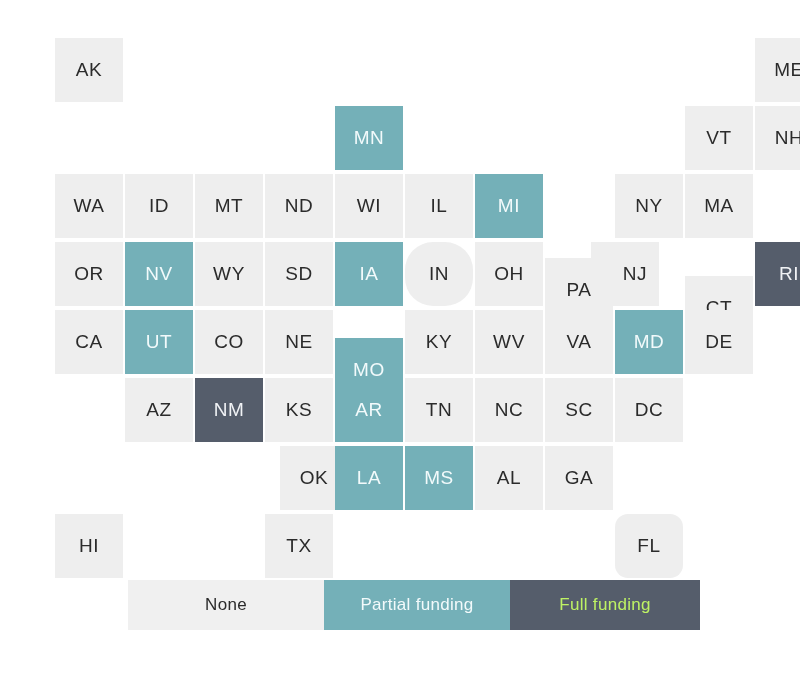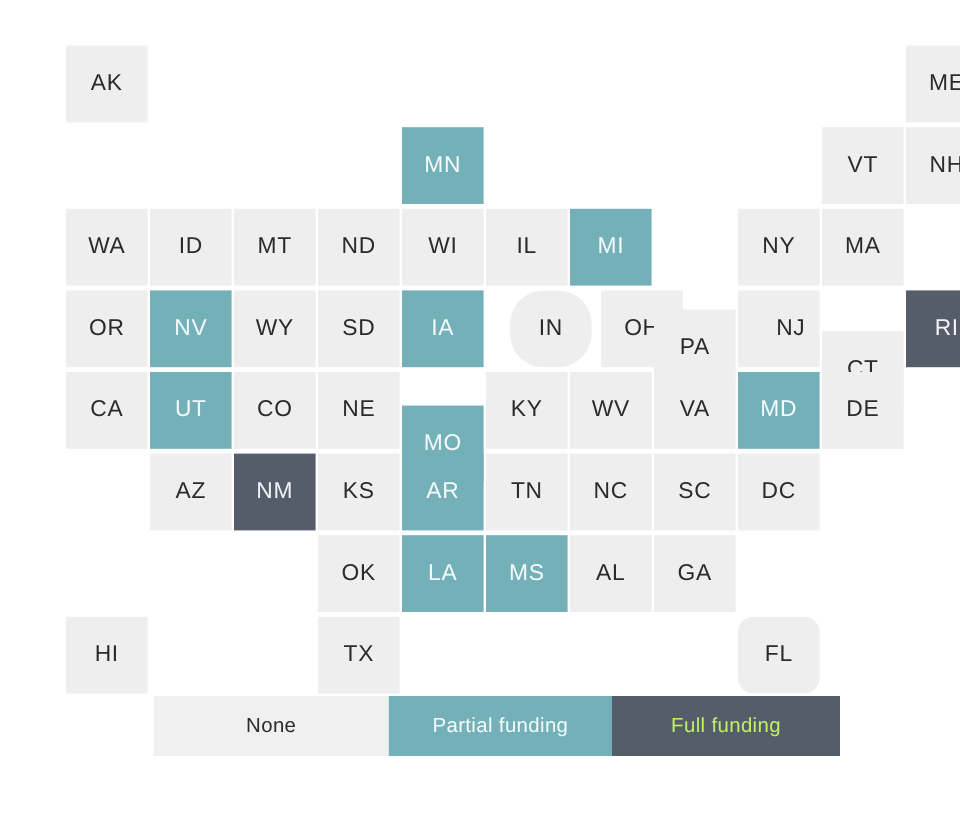--- a/index.html
+++ b/index.html
@@ -146,30 +146,30 @@
       </div>
       <div class="state-cell none" style="left: 140px; top: 204px;">
         <span>WY</span>
       </div>
       <div class="state-cell none" style="left: 210px; top: 204px;">
         <span>SD</span>
       </div>
       <div class="state-cell partial" style="left: 280px; top: 204px;">
         <span>IA</span>
       </div>
-      <div class="state-cell none" style="left: 370px; top: 204px; border-radius: 28px;">
+      <div class="state-cell none" style="left: 350px; top: 204px; border-radius: 28px;">
         <span>IN</span>
       </div>
-      <div class="state-cell none" style="left: 420px; top: 204px; margin-left: 26px;">
+      <div class="state-cell none" style="left: 420px; top: 204px;">
         <span>OH</span>
       </div>
       <div class="state-cell none" style="left: 490px; top: 204px; margin-top: 16px;">
         <span>PA</span>
       </div>
-      <div class="state-cell none" style="left: 560px; top: 204px; padding-left: 20px;">
+      <div class="state-cell none" style="left: 536px; top: 204px; padding-left: 20px;">
         <span>NJ</span>
       </div>
       <div class="state-cell none" style="left: 630px; top: 204px; margin-top: 34px;">
         <span>CT</span>
       </div>
       <div class="state-cell full" style="left: 700px; top: 204px;">
         <span>RI</span>
       </div>
       <div class="state-cell none" style="left: 0px; top: 272px;">
         <span>CA</span>
@@ -218,21 +218,21 @@
       </div>
       <div class="state-cell none" style="left: 420px; top: 340px;">
         <span>NC</span>
       </div>
       <div class="state-cell none" style="left: 490px; top: 340px;">
         <span>SC</span>
       </div>
       <div class="state-cell none" style="left: 560px; top: 340px;">
         <span>DC</span>
       </div>
-      <div class="state-cell none" style="left: 210px; top: 408px;">
+      <div class="state-cell none" style="left: 225px; top: 408px;">
         <span>OK</span>
       </div>
       <div class="state-cell partial" style="left: 280px; top: 408px;">
         <span>LA</span>
       </div>
       <div class="state-cell partial" style="left: 350px; top: 408px;">
         <span>MS</span>
       </div>
       <div class="state-cell none" style="left: 420px; top: 408px;">
         <span>AL</span>

